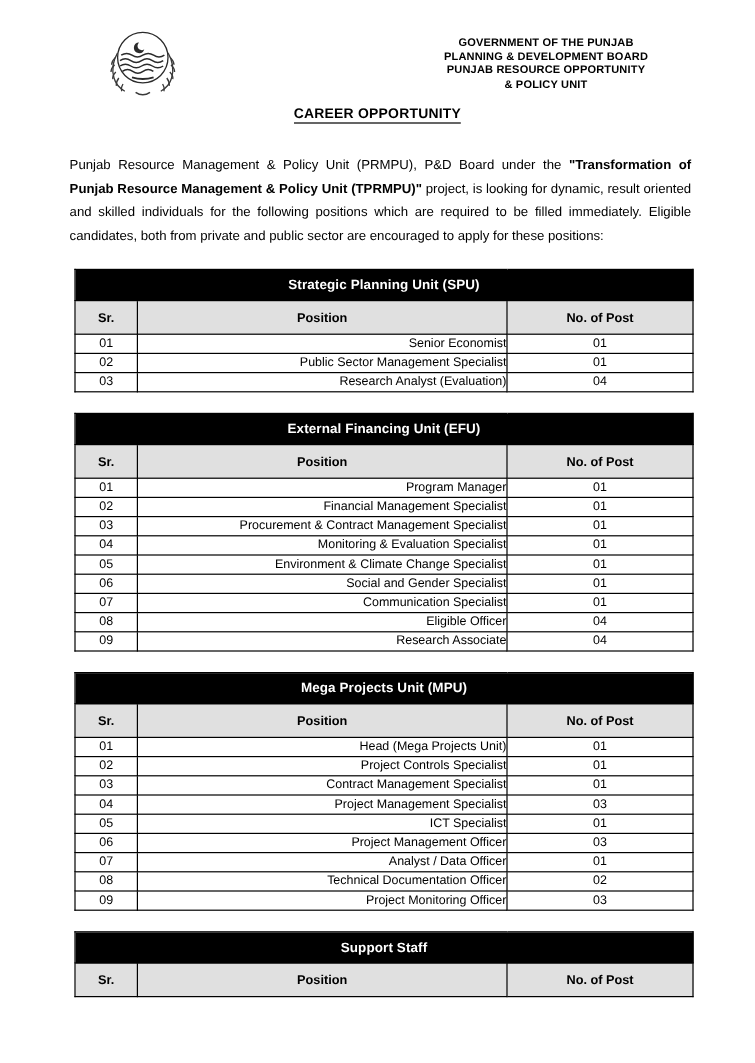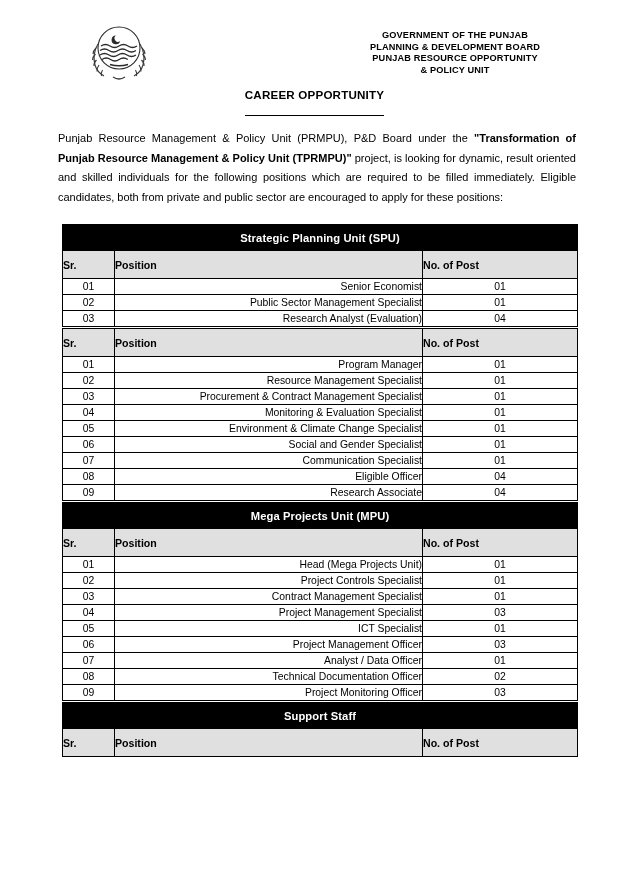--- a/index.html
+++ b/index.html
@@ -54,21 +54,21 @@
     left: 0;
     top: 88px;
     width: 629px;
     text-align: center;
     font-size: 11.6px;
     font-weight: bold;
     letter-spacing: 0.2px;
   }
   .career-title span {
     border-bottom: 1.4px solid #000;
-    padding-bottom: 14px;
+    padding-bottom: 1px;
   }
 
   
   .intro {
     position: absolute;
     left: 58px;
     top: 118px;
     width: 518px;
     font-size: 11px;
     line-height: 19.6px;
@@ -81,21 +81,21 @@
   .tables {
     position: absolute;
     left: 62px;
     top: 224px;
     width: 515px;
   }
   table.unit {
     width: 515px;
     border-collapse: collapse;
     table-layout: fixed;
-    margin-bottom: 1px;
+    margin-bottom: 17px;
   }
   table.unit col.c-sr    { width: 52px; }
   table.unit col.c-pos   { width: 308px; }
   table.unit col.c-num   { width: 155px; }
 
   table.unit td, table.unit th {
     border: 1px solid #000000;
     padding: 0;
     font-size: 10.4px;
     vertical-align: middle;
@@ -107,21 +107,21 @@
     font-size: 11.2px;
     text-align: center;
     height: 25px;
     letter-spacing: 0.1px;
     border-color: #000000;
   }
   tr.col-head th {
     background: #e0e0e0;
     font-weight: bold;
     font-size: 10.6px;
-    text-align: left;
+    text-align: center;
     height: 27px;
   }
   tr.data-row td {
     height: 15px;
     background: #ffffff;
   }
   td.sr   { text-align: center; }
   td.pos  { text-align: right; padding-left: 5px; }
   td.num  { text-align: center; }
 </style>
@@ -220,33 +220,36 @@
           </tr>
         </tbody>
       </table>
       <table class="unit">
         <colgroup>
           <col class="c-sr">
           <col class="c-pos">
           <col class="c-num">
         </colgroup>
         <tbody>
+          <tr class="unit-title">
+            <td colspan="3">External Financing Unit (EFU)</td>
+          </tr>
           <tr class="col-head">
             <th>Sr.</th>
             <th>Position</th>
             <th>No. of Post</th>
           </tr>
           <tr class="data-row">
             <td class="sr">01</td>
             <td class="pos">Program Manager</td>
             <td class="num">01</td>
           </tr>
           <tr class="data-row">
             <td class="sr">02</td>
-            <td class="pos">Resource Management Specialist</td>
+            <td class="pos">Financial Management Specialist</td>
             <td class="num">01</td>
           </tr>
           <tr class="data-row">
             <td class="sr">03</td>
             <td class="pos">Procurement &amp; Contract Management Specialist</td>
             <td class="num">01</td>
           </tr>
           <tr class="data-row">
             <td class="sr">04</td>
             <td class="pos">Monitoring &amp; Evaluation Specialist</td>

